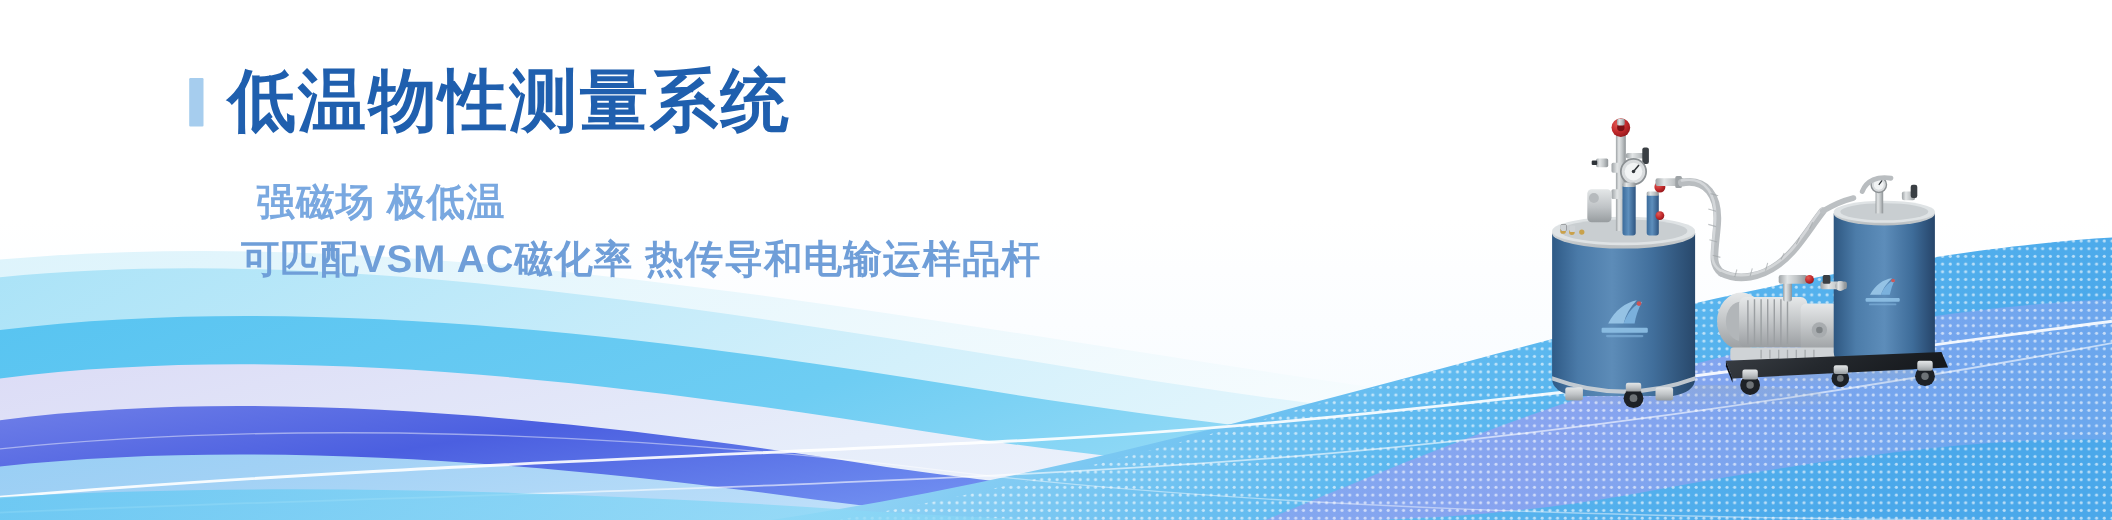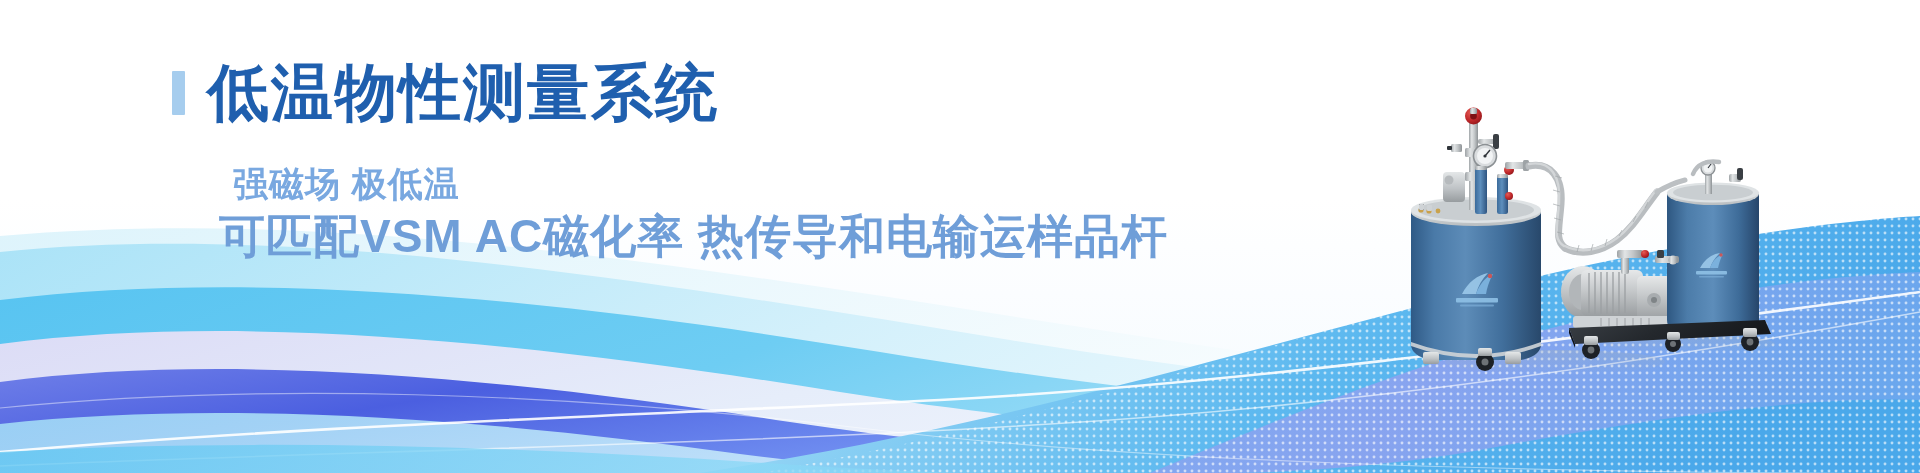--- a/index.html
+++ b/index.html
@@ -31,21 +31,21 @@
     letter-spacing:2px;white-space:nowrap;
   }
 
   .sub1{
     margin-top:34px;margin-left:15px;
     font-size:35px;line-height:40px;font-weight:700;color:#79a8e0;
     letter-spacing:1px;white-space:nowrap;
   }
   .sub2{
     margin-top:12px;margin-left:1px;
-    font-size:46px;line-height:40px;font-weight:700;color:#6f9ed8;
+    font-size:35px;line-height:40px;font-weight:700;color:#6f9ed8;
     letter-spacing:1px;white-space:nowrap;
   }
 
   
   .equipment{
     position:absolute;left:1405px;top:44px;width:370px;height:330px;z-index:5;
   }
   .equipment svg{display:block;width:370px;height:330px;}
 </style>
 </head>

